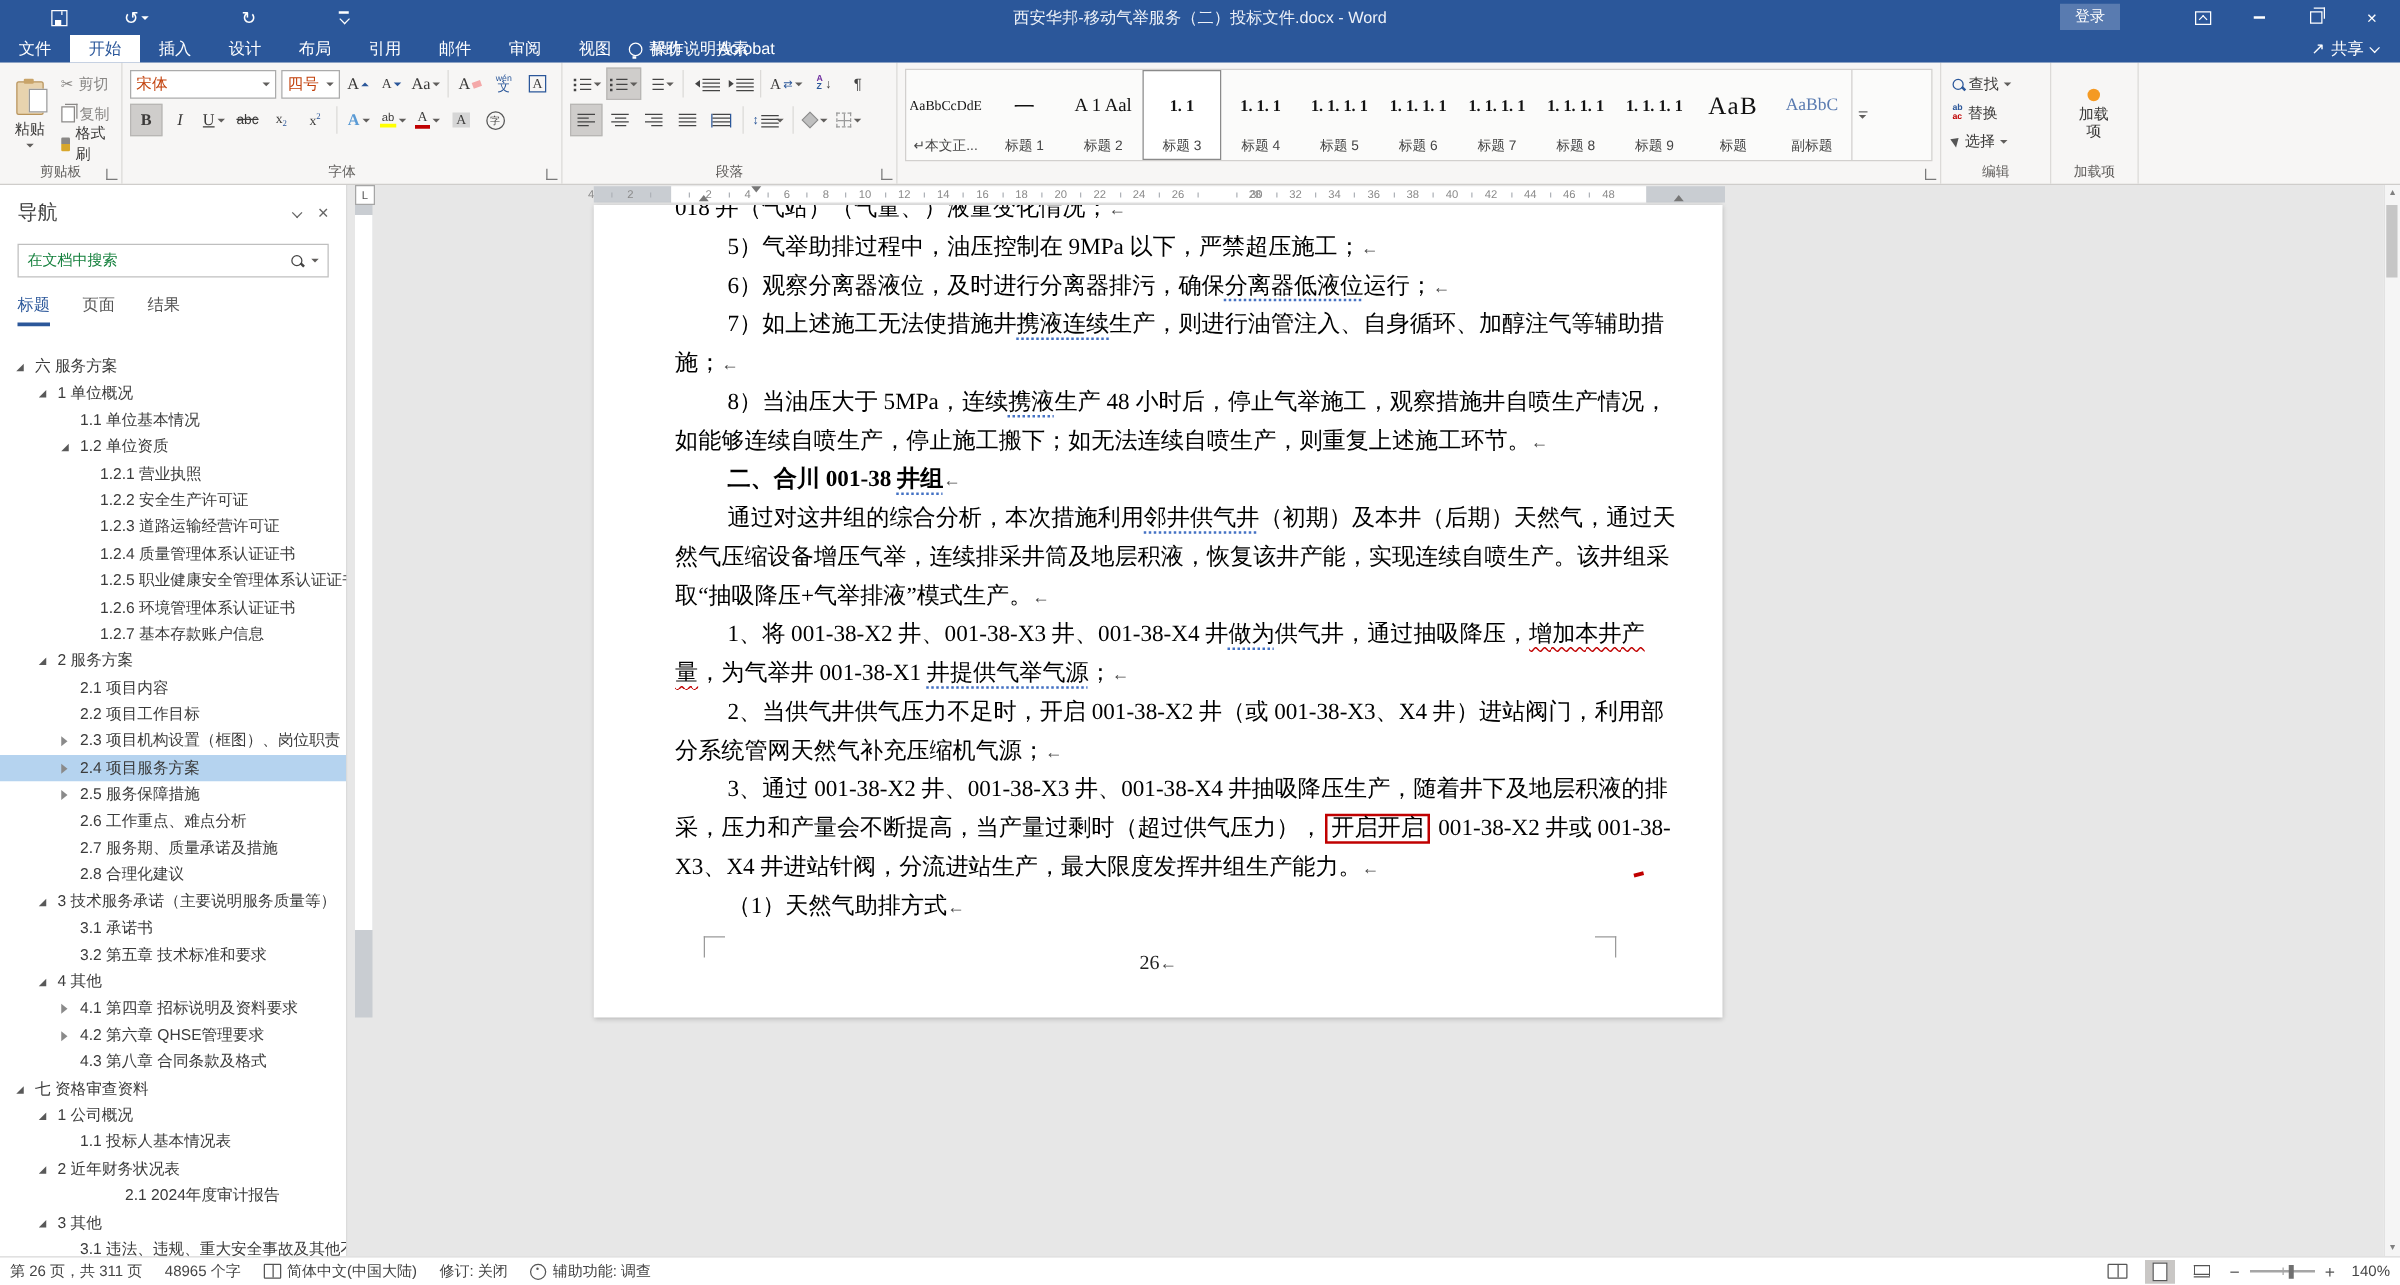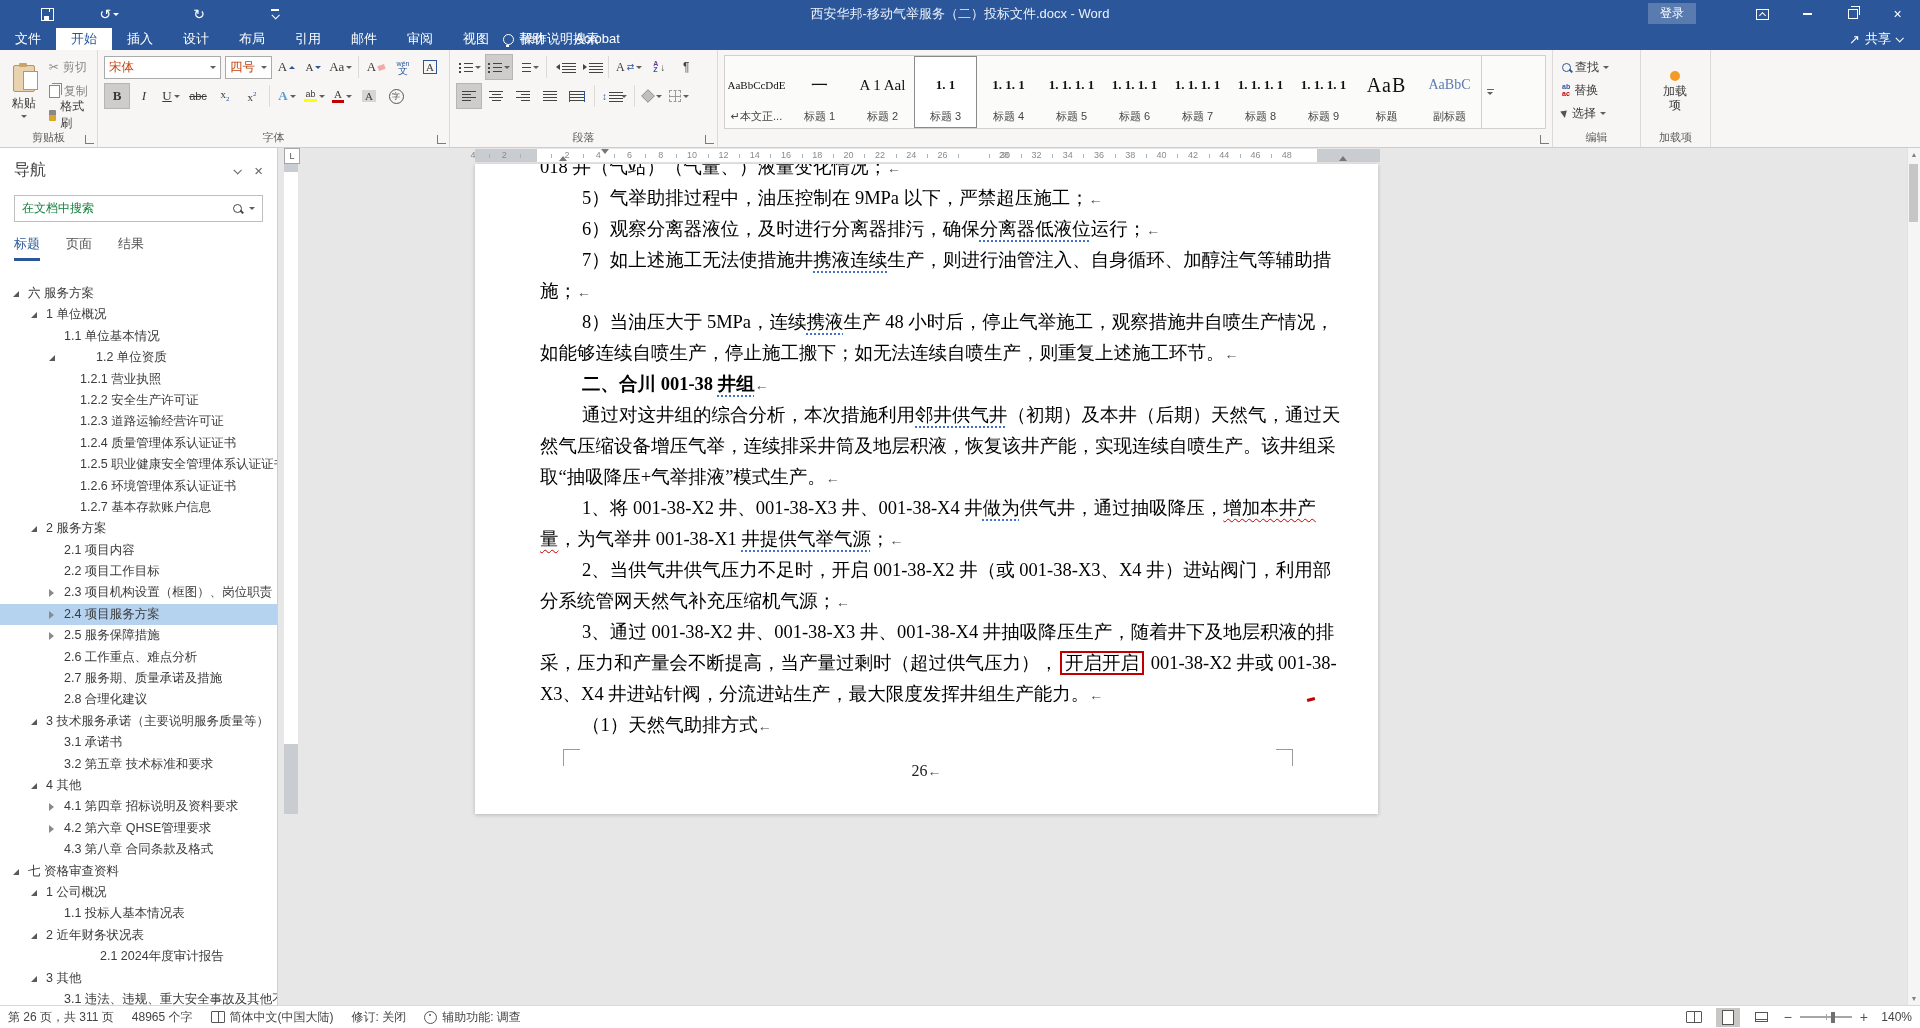--- a/index.html
+++ b/index.html
@@ -544,21 +544,21 @@
 
     <div class="ntab active">标题</div>
         <div class="ntab">页面</div>
         <div class="ntab">结果</div>
       </div>
     <div class="nav-tree">
 
     <div class="nav-item" style="padding-left: 28px;"><span class="tri-exp" style="left: 13px;"></span><span>六 服务方案</span></div>
         <div class="nav-item" style="padding-left: 46px;"><span class="tri-exp" style="left: 31px;"></span><span>1 单位概况</span></div>
         <div class="nav-item" style="padding-left: 64px;"><span>1.1 单位基本情况</span></div>
-        <div class="nav-item" style="padding-left: 96px;"><span class="tri-exp" style="left: 49px;"></span><span>1.2 单位资质</span></div>
+        <div class="nav-item" style="padding-left: 64px;"><span class="tri-exp" style="left: 49px;"></span><span>1.2 单位资质</span></div>
         <div class="nav-item" style="padding-left: 80px;"><span>1.2.1 营业执照</span></div>
         <div class="nav-item" style="padding-left: 80px;"><span>1.2.2 安全生产许可证</span></div>
         <div class="nav-item" style="padding-left: 80px;"><span>1.2.3 道路运输经营许可证</span></div>
         <div class="nav-item" style="padding-left: 80px;"><span>1.2.4 质量管理体系认证证书</span></div>
         <div class="nav-item" style="padding-left: 80px;"><span>1.2.5 职业健康安全管理体系认证证书</span></div>
         <div class="nav-item" style="padding-left: 80px;"><span>1.2.6 环境管理体系认证证书</span></div>
         <div class="nav-item" style="padding-left: 80px;"><span>1.2.7 基本存款账户信息</span></div>
         <div class="nav-item" style="padding-left: 46px;"><span class="tri-exp" style="left: 31px;"></span><span>2 服务方案</span></div>
         <div class="nav-item" style="padding-left: 64px;"><span>2.1 项目内容</span></div>
         <div class="nav-item" style="padding-left: 64px;"><span>2.2 项目工作目标</span></div>

